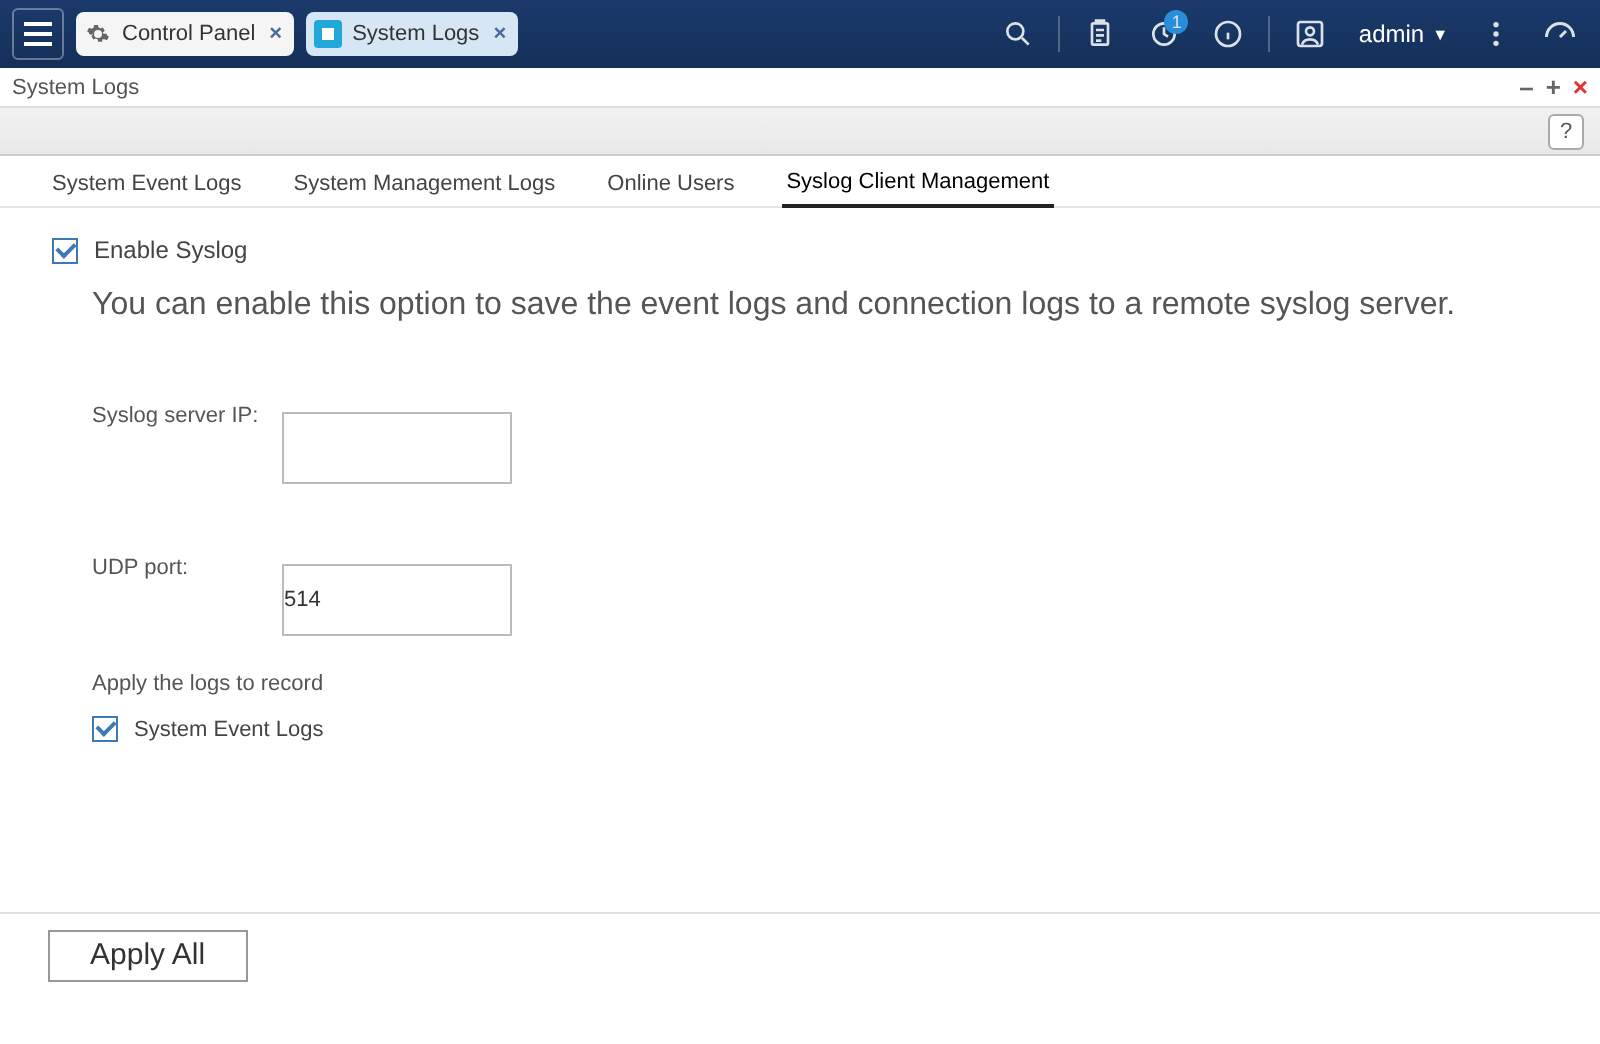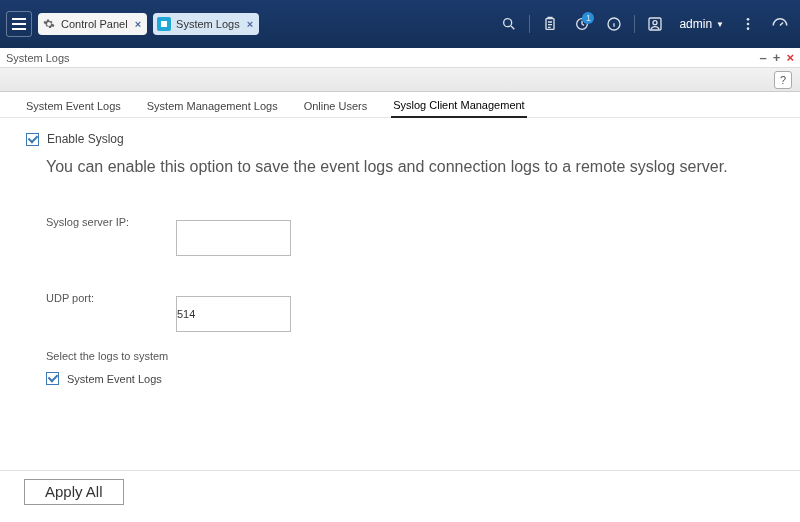--- a/index.html
+++ b/index.html
@@ -1,20 +1,20 @@
 <!DOCTYPE html>
 <html><head>
 <meta charset="utf-8">
 <style>
   * { box-sizing: border-box; margin: 0; padding: 0; }
   html, body { width: 800px; height: 522px; font-family: Arial, Helvetica, sans-serif; font-size: 12px; color: #444; overflow: hidden; background: #fff; }
 
   
   .topbar {
-    height: 48px;
+    height: 34px;
     background: linear-gradient(to bottom, #1b3a6b, #143059);
     display: flex;
     align-items: center;
     padding: 0 6px;
     color: #fff;
   }
   .hamburger {
     width: 26px; height: 26px;
     border: 1px solid rgba(255,255,255,0.35);
     border-radius: 3px;
@@ -127,21 +127,21 @@
   .checkbox.checked::after {
     content: '';
     display:block;
     width: 4px; height: 7px;
     border: solid #3c79b5;
     border-width: 0 2px 2px 0;
     transform: rotate(45deg) translate(-1px,-1px);
   }
   .checkbox.disabled { border-color: #ccc; cursor: default; }
   .desc { color: #555; margin: 2px 0 12px 20px; font-size: 16px; }
-  .field-row { display:flex; align-items:center; margin: 2px 0 8px 20px; font-size: 11px; gap: 35px; }
+  .field-row { display:flex; align-items:center; margin: 2px 0 8px 20px; font-size: 11px; }
   .field-label { width: 95px; color:#555; }
   .field-input {
     width: 115px; height: 36px;
     border: 1px solid #bbb;
     padding: 0 0;
     font-size: 11px;
     color: #333;
     margin-top: 32px;
   }
   .section-label { margin:18px 0 10px 20px; color:#555; font-size:11px; }
@@ -285,21 +285,21 @@
 
   <div class="field-row">
     <span class="field-label">Syslog server IP:</span>
     <input class="field-input" type="text" value="" style="">
   </div>
   <div class="field-row">
     <span class="field-label">UDP port:</span>
     <input class="field-input" type="text" value="514" style="">
   </div>
 
-  <div class="section-label">Select the logs to system</div>
+  <div class="section-label">Apply the logs to record</div>
 
   <div class="log-opt">
     <div class="checkbox checked"></div>
     <span>System Event Logs</span>
   </div>
 
   <div class="footer">
     <button class="apply-btn">Apply All</button>
   </div>
 </div>

